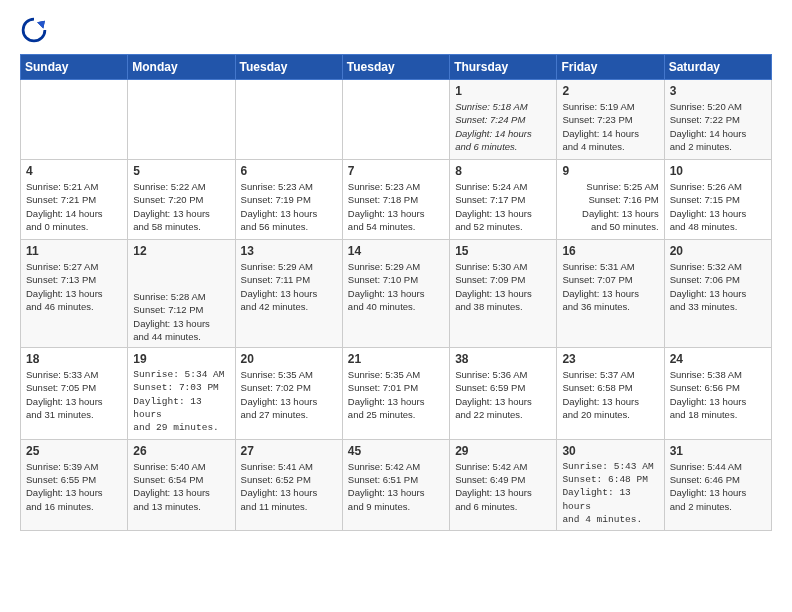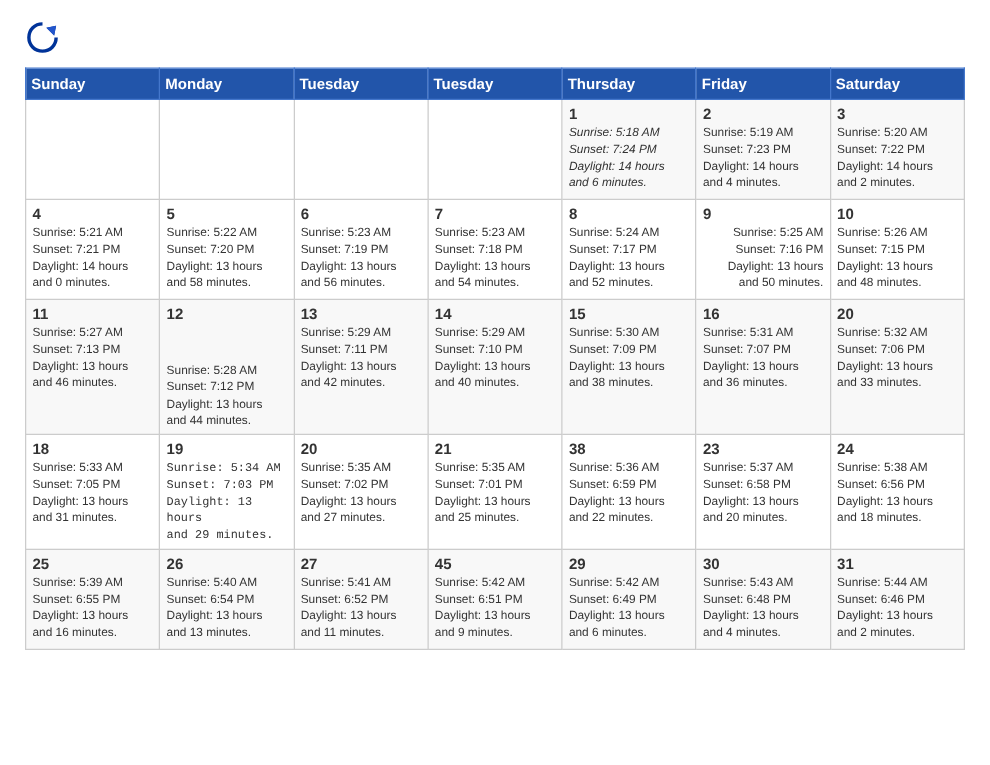--- a/index.html
+++ b/index.html
@@ -336,21 +336,21 @@
           </td>
           <td>
             <span class="day-number">29</span>
             <div class="day-info" style="white-space: pre-line;">Sunrise: 5:42 AM
 Sunset: 6:49 PM
 Daylight: 13 hours
 and 6 minutes.</div>
           </td>
           <td>
             <span class="day-number">30</span>
-            <div class="day-info" style="white-space: pre-line;">Sunrise: 5:43 AM
+            <div class="day-info" style="white-space: pre-line; font-family: Liberation Mono, monospace;">Sunrise: 5:43 AM
 Sunset: 6:48 PM
 Daylight: 13 hours
 and 4 minutes.</div>
           </td>
           <td>
             <span class="day-number">31</span>
             <div class="day-info" style="white-space: pre-line;">Sunrise: 5:44 AM
 Sunset: 6:46 PM
 Daylight: 13 hours
 and 2 minutes.</div>

